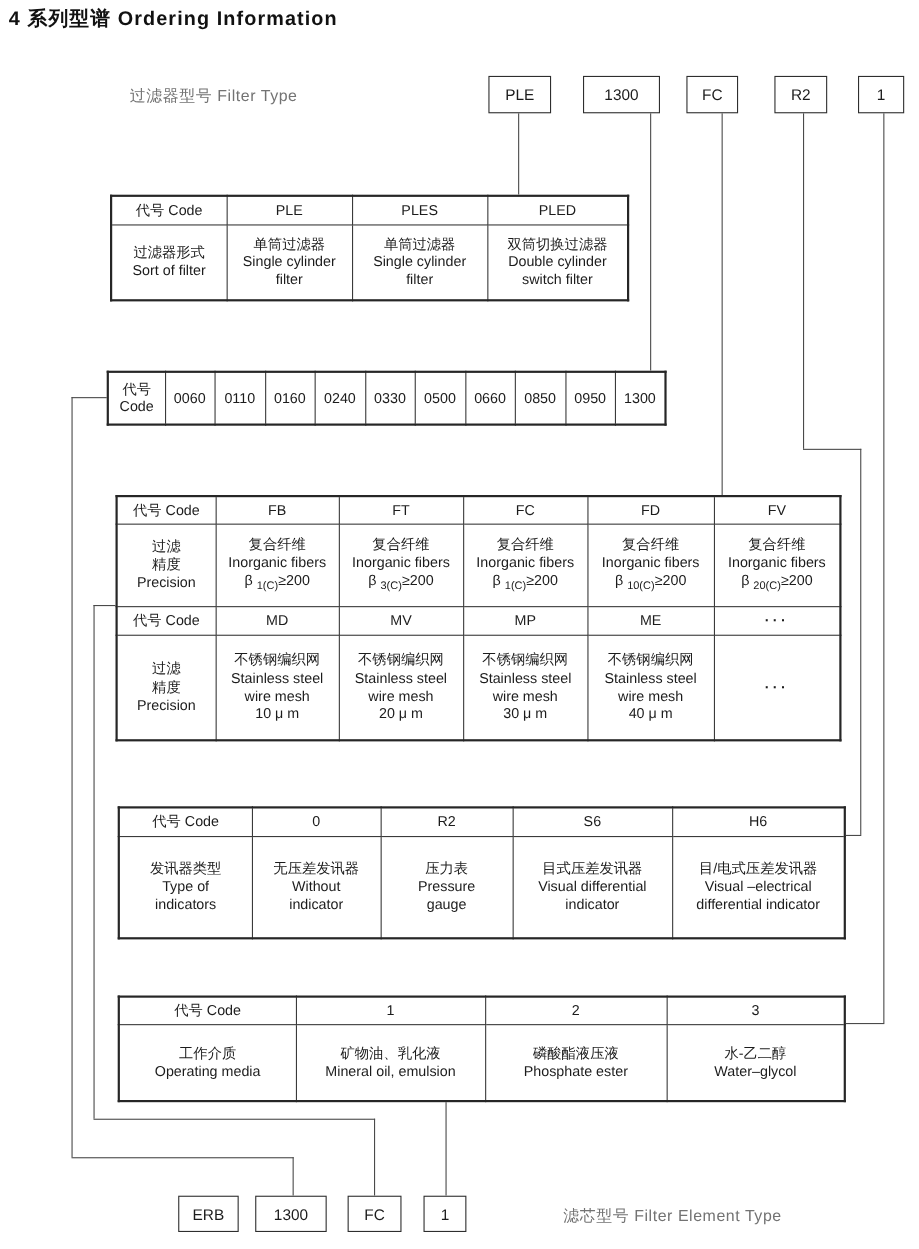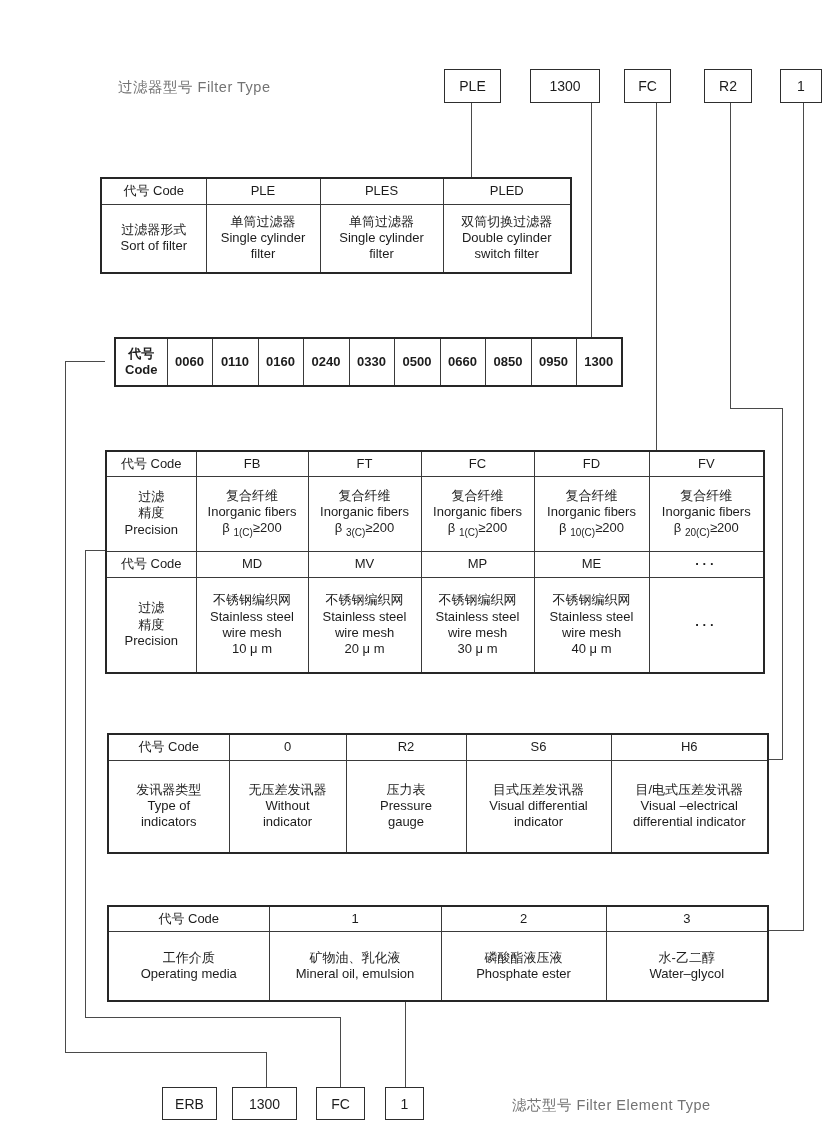--- a/index.html
+++ b/index.html
@@ -35,20 +35,21 @@
   .mesh{font-size:12.5px;line-height:1.35;}
   sub{font-size:10px;}
   .dots{font-weight:bold;letter-spacing:3px;font-size:14px;}
   .thick-top td{border-top:2px solid #262626;}
 </style>
 </head>
 <body>
 
 <div id="canvas">
 
+  <div class="title">4 系列型谱 Ordering Information</div>
 
   <div class="lbl" style="left:118px;top:78px;">过滤器型号 Filter Type</div>
 
   <div class="box" style="left:444px;top:69px;width:57px;">PLE</div>
   <div class="box" style="left:530px;top:69px;width:70px;">1300</div>
   <div class="box" style="left:624px;top:69px;width:47px;">FC</div>
   <div class="box" style="left:704px;top:69px;width:48px;">R2</div>
   <div class="box" style="left:780px;top:69px;width:42px;">1</div>
 
   <div class="vl" style="left:471px;top:103px;height:74px;"></div>
@@ -93,21 +94,21 @@
       <td class="ml">单筒过滤器
 Single cylinder
 filter</td>
       <td class="ml">双筒切换过滤器
 Double cylinder
 switch filter</td>
     </tr>
   </tbody>
     </table>
 
-  <table class="tbl" style="left:114px;top:337px;width:507px;font-weight:bold;">
+  <table class="tbl" style="left:97px;top:337px;width:507px;">
     <colgroup>
         <col style="width:52px">
         <col style="width:45px">
         <col style="width:46px">
         <col style="width:45px">
         <col style="width:46px">
         <col style="width:45px">
         <col style="width:46px">
         <col style="width:45px">
         <col style="width:46px">

